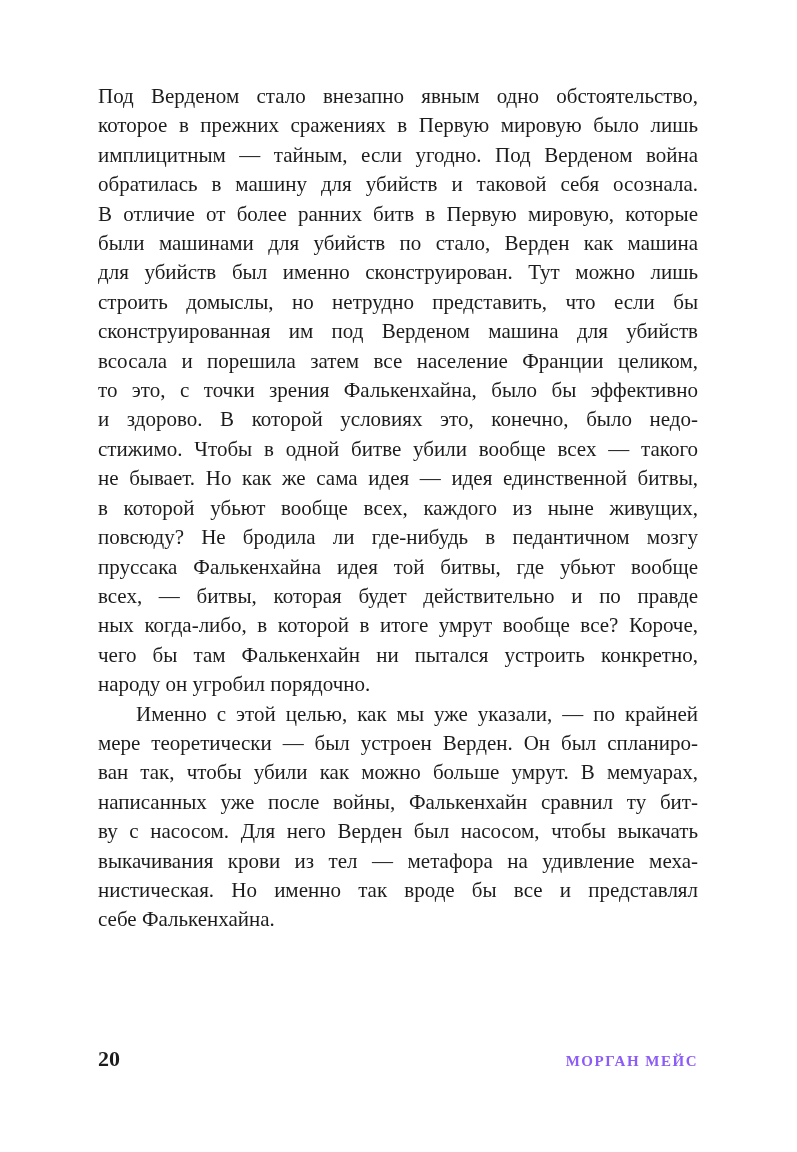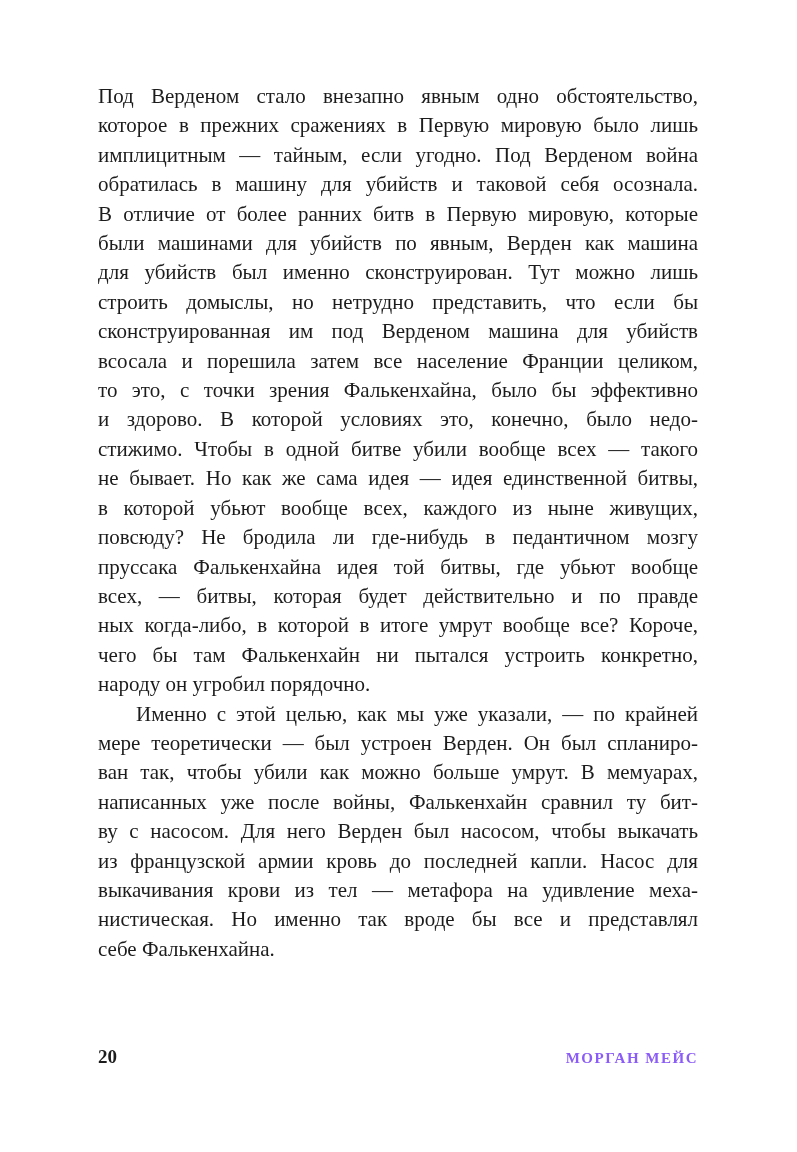--- a/index.html
+++ b/index.html
@@ -39,21 +39,21 @@
   .footer {
     position: absolute;
     left: 98px;
     top: 1046px;
     width: 600px;
     display: flex;
     justify-content: space-between;
     align-items: baseline;
   }
   .page-num {
-    font-size: 19px;
+    font-size: 22px;
     font-weight: 700;
     color: #1c1c1c;
   }
   .running-title {
     font-size: 15px;
     font-weight: 700;
     letter-spacing: 1.5px;
     color: #8b5cf6;
     text-transform: uppercase;
   }
@@ -62,21 +62,21 @@
 <body>
 
 <div class="page">
   <div class="text-block" id="text-block">
       <div class="para">
         <div class="line">Под Верденом стало внезапно явным одно обстоятельство,</div>
         <div class="line">которое в прежних сражениях в Первую мировую было лишь</div>
         <div class="line">имплицитным — тайным, если угодно. Под Верденом война</div>
         <div class="line">обратилась в машину для убийств и таковой себя осознала.</div>
         <div class="line">В отличие от более ранних битв в Первую мировую, которые</div>
-        <div class="line">были машинами для убийств по явным, Верден как машина</div>
+        <div class="line">были машинами для убийств по стало, Верден как машина</div>
         <div class="line">для убийств был именно сконструирован. Тут можно лишь</div>
         <div class="line">строить домыслы, но нетрудно представить, что если бы</div>
         <div class="line">сконструированная им под Верденом машина для убийств</div>
         <div class="line">всосала и порешила затем все население Франции целиком,</div>
         <div class="line">то это, с точки зрения Фалькенхайна, было бы эффективно</div>
         <div class="line">и здорово. В которой условиях это, конечно, было недо-</div>
         <div class="line">стижимо. Чтобы в одной битве убили вообще всех — такого</div>
         <div class="line">не бывает. Но как же сама идея — идея единственной битвы,</div>
         <div class="line">в которой убьют вообще всех, каждого из ныне живущих,</div>
         <div class="line">повсюду? Не бродила ли где-нибудь в педантичном мозгу</div>
@@ -85,21 +85,20 @@
         <div class="line">ных когда-либо, в которой в итоге умрут вообще все? Короче,</div>
         <div class="line">чего бы там Фалькенхайн ни пытался устроить конкретно,</div>
         <div class="line last">народу он угробил порядочно.</div>
       </div>
       <div class="para para-indent">
         <div class="line">Именно с этой целью, как мы уже указали, — по крайней</div>
         <div class="line">мере теоретически — был устроен Верден. Он был спланиро-</div>
         <div class="line">ван так, чтобы убили как можно больше умрут. В мемуарах,</div>
         <div class="line">написанных уже после войны, Фалькенхайн сравнил ту бит-</div>
         <div class="line">ву с насосом. Для него Верден был насосом, чтобы выкачать</div>
-        <div class="line">из французской армии кровь до последней капли. Насос для</div>
         <div class="line">выкачивания крови из тел — метафора на удивление меха-</div>
         <div class="line">нистическая. Но именно так вроде бы все и представлял</div>
         <div class="line last">себе Фалькенхайна.</div>
       </div>
     </div>
   <div class="footer">
     <span class="page-num">20</span>
     <span class="running-title">МОРГАН МЕЙС</span>
   </div>
 </div>

